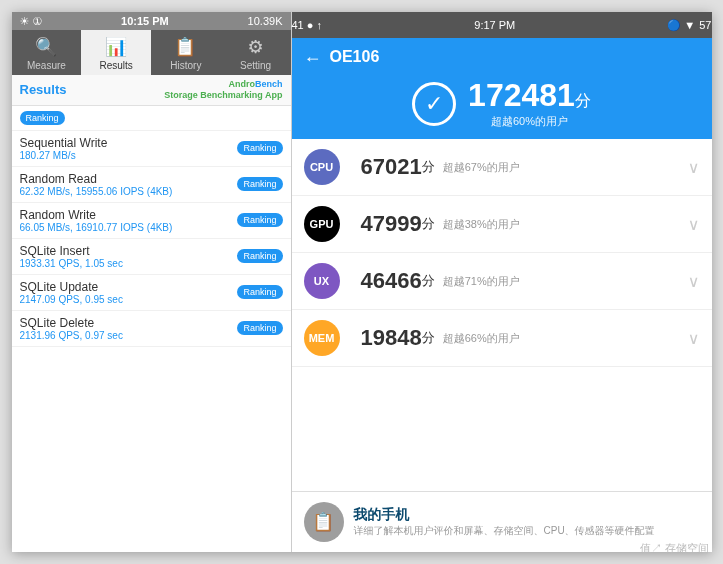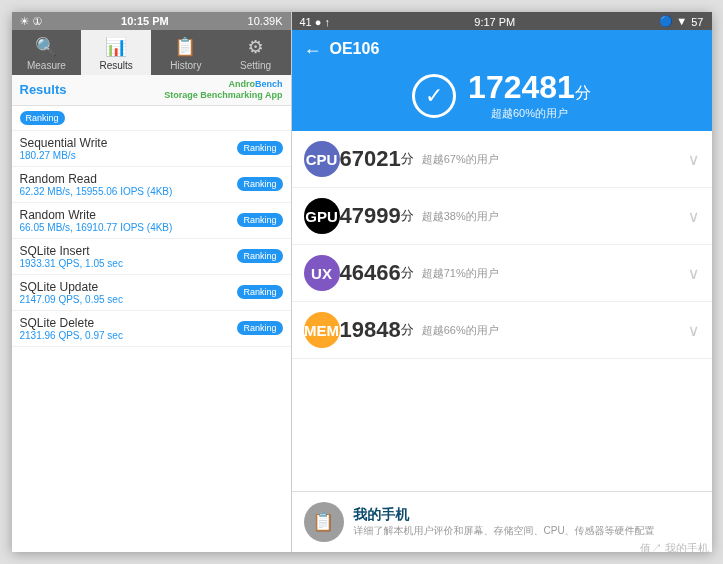--- a/index.html
+++ b/index.html
@@ -124,23 +124,23 @@
       background: #fff;
       display: flex;
       flex-direction: column;
     }
     .right-top-bar {
       background: #555;
       color: #fff;
       font-size: 11px;
       display: flex;
       justify-content: space-between;
-      align-items: flex-end;
-      padding: 2px 8px;
-      height: 18px;
+      align-items: center;
+      padding: 2px 0;
+      height: 26px;
     }
     .right-top-bar-left {
       display: flex;
       align-items: center;
       gap: 4px;
     }
     .right-top-bar-right {
       display: flex;
       align-items: center;
       gap: 4px;
@@ -212,24 +212,24 @@
       padding: 10px 12px;
       border-bottom: 1px solid #eee;
     }
     .metric-badge {
       width: 36px;
       height: 36px;
       border-radius: 50%;
       display: flex;
       align-items: center;
       justify-content: center;
-      font-size: 15px;
-      font-weight: bold;
-      color: #fff;
-      margin-right: 0;
+      font-size: 11px;
+      font-weight: bold;
+      color: #fff;
+      margin-right: 21px;
       flex-shrink: 0;
     }
     .badge-cpu { background: #5C6BC0; }
     .badge-gpu { background: #000000; }
     .badge-ux  { background: #7E57C2; }
     .badge-mem { background: #FFA726; }
     .metric-value {
       font-size: 22px;
       font-weight: bold;
       color: #333;
@@ -439,13 +439,13 @@
     <div class="my-phone-section">
       <div class="my-phone-icon">📋</div>
       <div class="my-phone-text">
         <div class="my-phone-title">我的手机</div>
         <div class="my-phone-desc">详细了解本机用户评价和屏幕、存储空间、CPU、传感器等硬件配置</div>
       </div>
     </div>
   </div>
 </div>
 
-<div class="watermark" style="position:fixed;bottom:8px;right:14px;font-size:11px;color:#bbb;">值↗ 我的手机</div>
+<div class="watermark" style="position:fixed;bottom:8px;right:14px;font-size:11px;color:#bbb;">值↗ 存储空间</div>
 
 </body></html>

